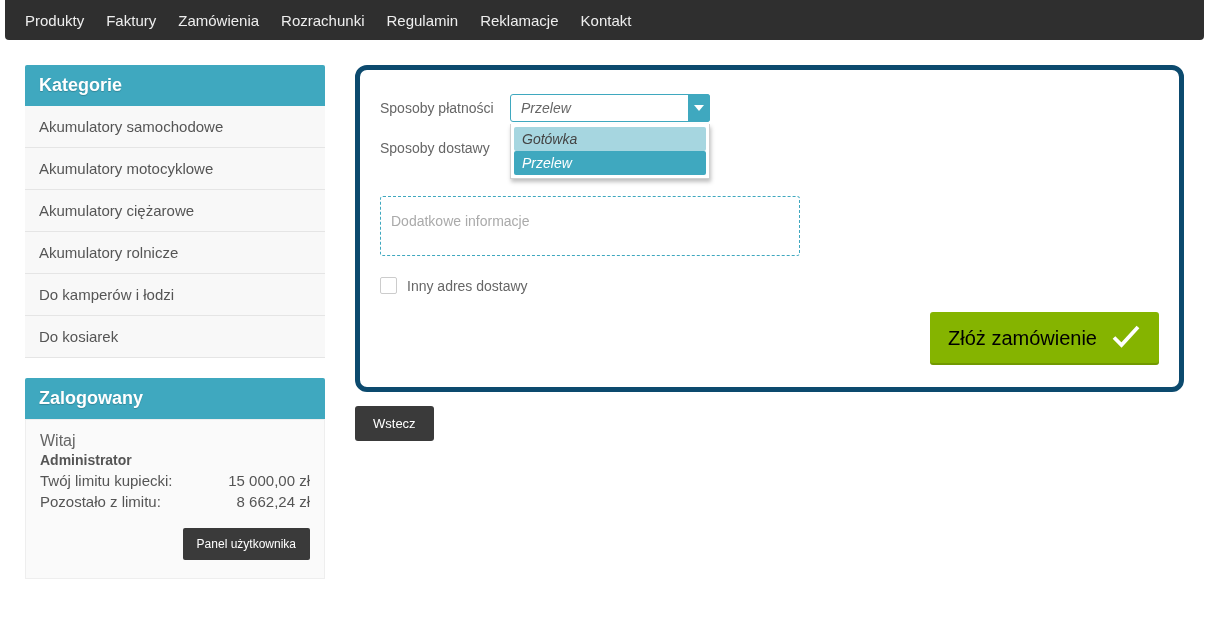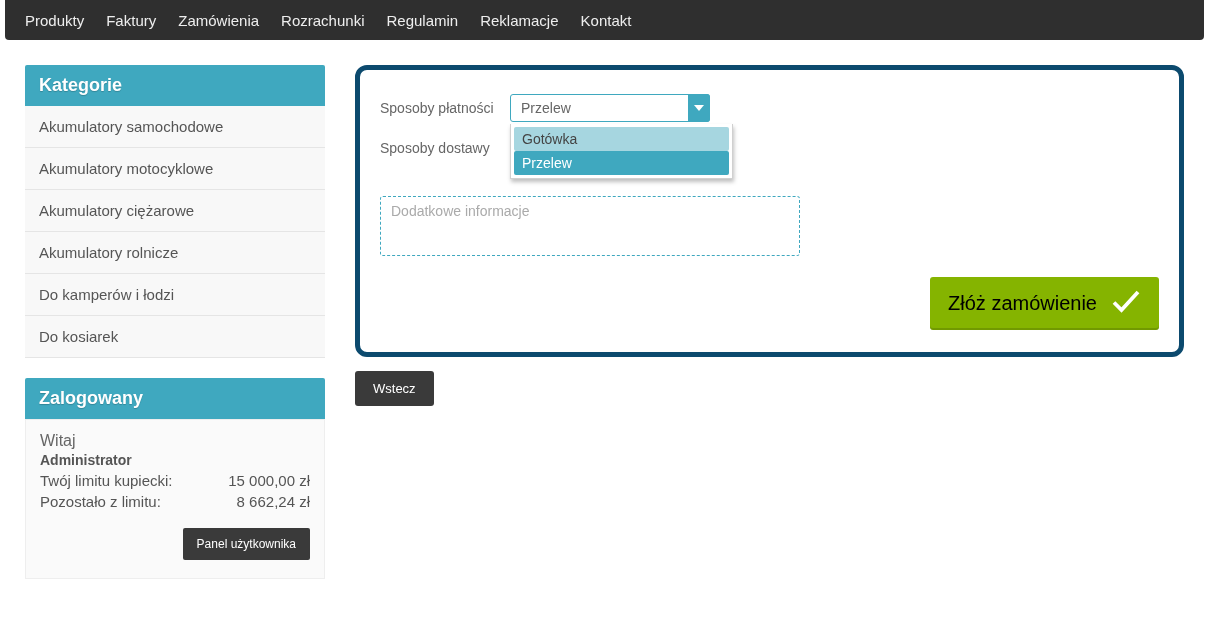--- a/index.html
+++ b/index.html
@@ -30,32 +30,32 @@
   
   .main { flex: 1; }
   .steps { display: flex; gap: 20px; font-size: 17px; margin-bottom: 8px; padding-left: 6px; }
   .step { color: #bbb; padding-bottom: 6px; }
   .step.active { color: #555; border-bottom: 3px solid #3fa8bf; }
 
   .form-box { border: 5px solid #0c4a6e; border-radius: 12px; padding: 24px 20px 22px 20px; }
   .form-row { display: flex; align-items: center; margin-bottom: 18px; }
   .form-row label { width: 130px; color: #666; font-size: 14px; }
 
-  .select-wrap { position: relative; width: 200px; }
+  .select-wrap { position: relative; width: 200px; font-style: italic; }
   .select-display { border: 1px solid #ccc; border-radius: 3px; height: 28px; display: flex; align-items: center; padding: 0 30px 0 10px; color: #666; font-size: 14px; background: #fff; cursor: pointer; }
   .select-display.open { border-color: #3fa8bf; }
   .select-arrow { position: absolute; right: 0; top: 0; width: 22px; height: 28px; background: #3fa8bf; border-radius: 0 3px 3px 0; display: flex; align-items: center; justify-content: center; }
   .select-arrow svg { fill: #fff; }
-  .dropdown { position: absolute; top: 30px; left: 0; width: 223px; background: #fff; border: 1px solid #d0d0d0; border-top: none; box-shadow: 1px 3px 4px rgba(0,0,0,.25); padding: 3px; z-index: 10; }
+  .dropdown { position: absolute; top: 30px; left: 0; width: 200px; background: #fff; border: 1px solid #d0d0d0; border-top: none; box-shadow: 1px 3px 4px rgba(0,0,0,.25); padding: 3px; z-index: 10; }
   .dropdown .opt { padding: 4px 8px; color: #444; font-size: 14px; cursor: pointer; border-radius: 2px; }
   .dropdown .opt.hover { background: #a6d6e0; }
   .dropdown .opt.selected { background: #3fa8bf; color: #fff; }
 
   .textarea-wrap { margin-top: 40px; }
-  .info-textarea { width: 420px; height: 60px; border: 1px dashed #3fa8bf; border-radius: 3px; padding: 6px 10px; font-size: 14px; color: #666; resize: none; font-family: inherit; }
+  .info-textarea { width: 420px; height: 60px; border: 1px dashed #3fa8bf; border-radius: 3px; padding: 16px 10px; font-size: 14px; color: #666; resize: none; font-family: inherit; }
   .info-textarea::placeholder { color: #aaa; }
 
   .check-row { display: flex; align-items: center; gap: 10px; margin-top: 18px; color: #666; font-size: 14px; }
   .fake-check { width: 17px; height: 17px; border: 1px solid #ccc; background: #fff; border-radius: 2px; cursor: pointer; }
 
   .submit-row { display: flex; justify-content: flex-end; margin-top: 18px; }
   .submit-btn { background: #85b400; color: #000000; border: none; font-size: 20px; padding: 12px 18px; border-radius: 3px; display: flex; align-items: center; gap: 14px; cursor: pointer; box-shadow: inset 0 -2px 0 rgba(0,0,0,.15); }
   .submit-btn svg { fill: none; stroke: #fff; stroke-width: 5; }
 
   .back-btn { background: #3a3a3a; color: #fff; border: none; padding: 10px 18px; font-size: 13px; border-radius: 3px; margin-top: 14px; cursor: pointer; }
@@ -135,20 +135,24 @@
         </div>
 
         <div class="form-row">
           <label>Sposoby dostawy</label>
         </div>
 
         <div class="textarea-wrap">
           <textarea class="info-textarea" placeholder="Dodatkowe informacje" style=""></textarea>
         </div>
 
+        <div class="check-row">
+          <span class="fake-check"></span>
+          <span>Inny adres dostawy</span>
+        </div>
 
         <div class="submit-row">
           <button class="submit-btn">
             <span>Złóż zamówienie</span>
             <span>
               <svg width="30" height="24" viewBox="0 0 40 32">
                   <polyline points="4,18 14,28 36,4"></polyline>
                 </svg>
             </span>
           </button>

